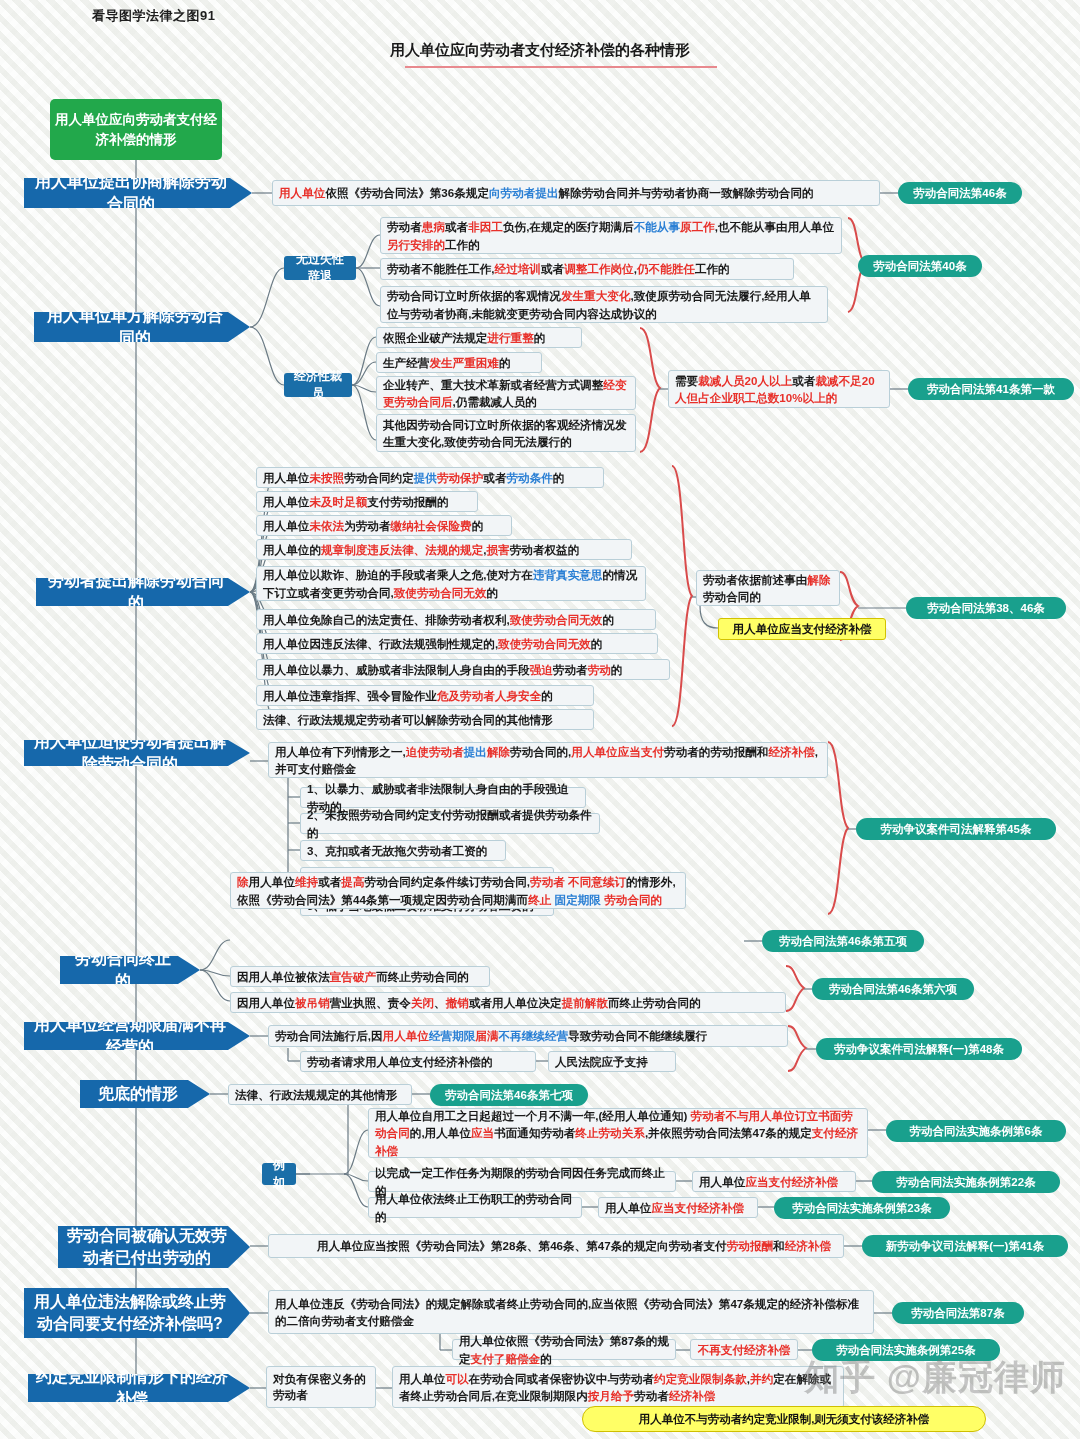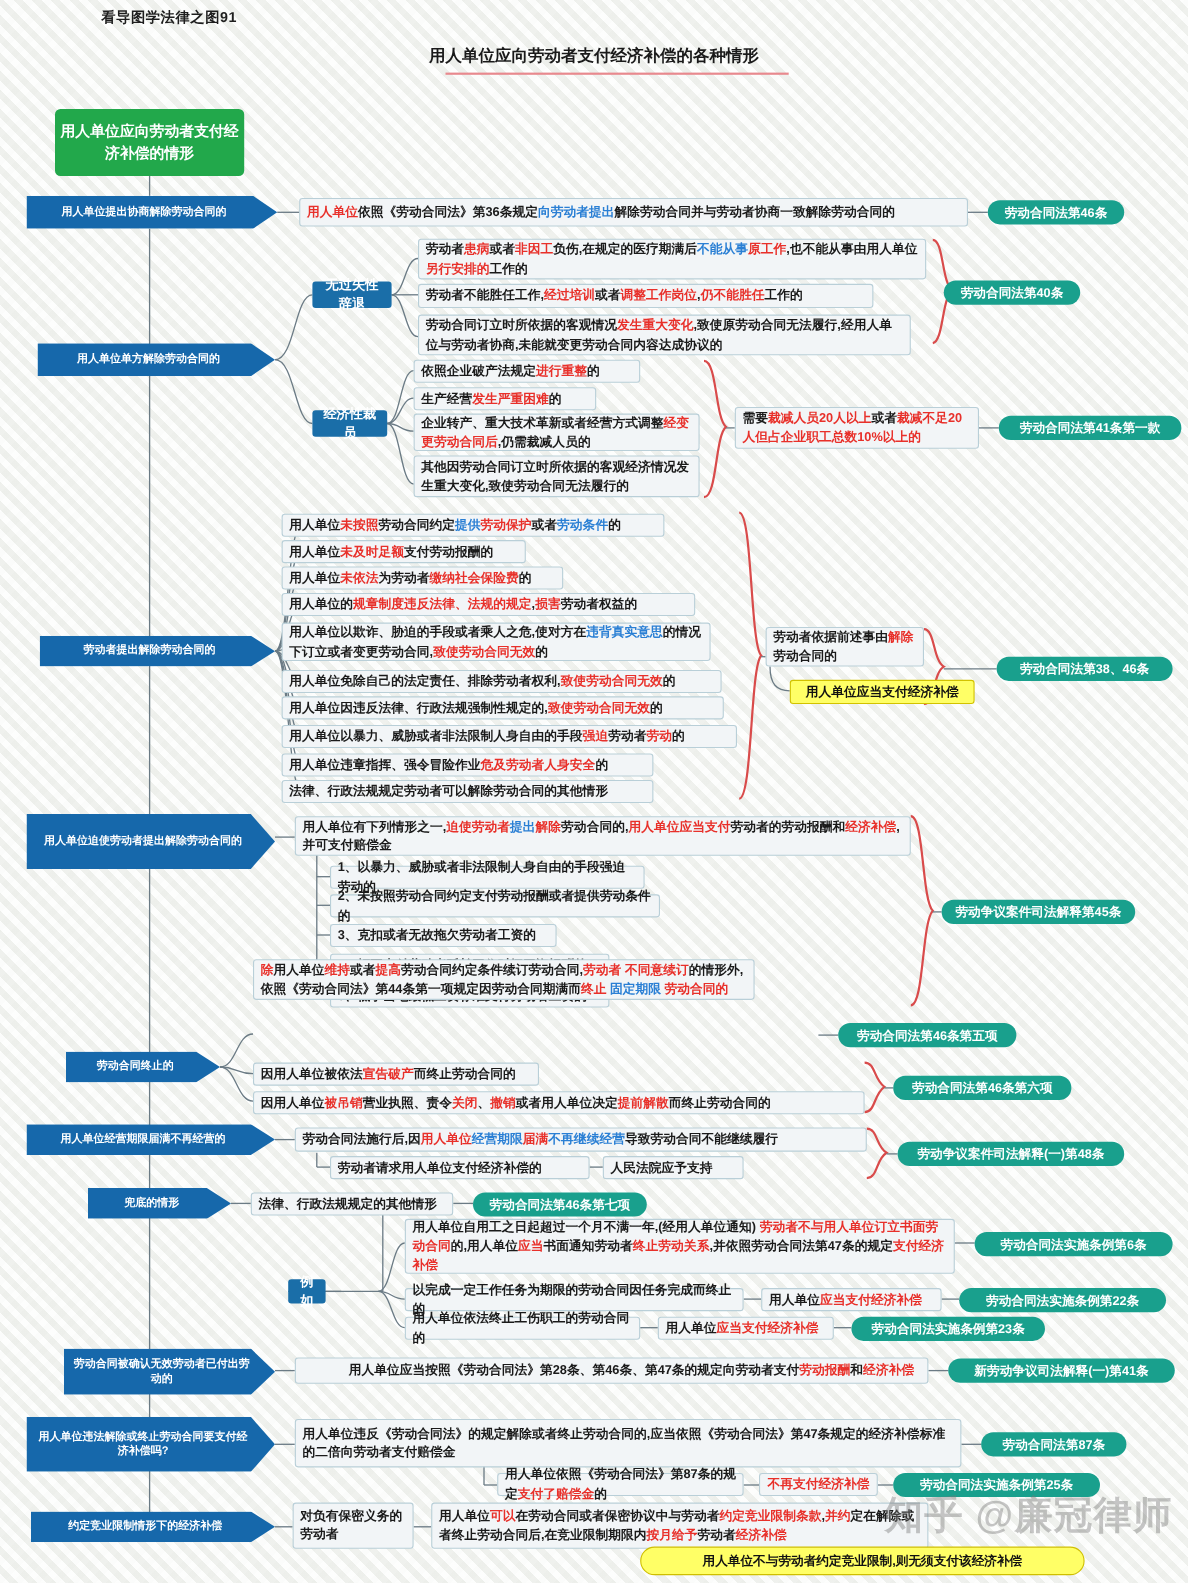--- a/index.html
+++ b/index.html
@@ -35,21 +35,21 @@
   .root {
     position: absolute; left: 50px; top: 99px; width: 172px; height: 61px;
     background: #22a84b; border-radius: 5px;
     color: #fff; font-size: 13.5px; font-weight: bold; line-height: 1.45;
     display: flex; align-items: center; justify-content: center; text-align: center;
   }
   
   .chev {
     position: absolute;
     background: #1668ab;
-    color: #fff; font-weight: bold; font-size: 10px; line-height: 1.35;
+    color: #fff; font-weight: bold; font-size: 16px; line-height: 1.35;
     display: flex; align-items: center; justify-content: center; text-align: center;
     padding: 4px 22px 4px 8px;
     clip-path: polygon(0 0, calc(100% - 22px) 0, 100% 50%, calc(100% - 22px) 100%, 0 100%);
   }
   
   .bluesub {
     position: absolute; background: #1a6ea8; color: #fff;
     font-size: 12px; font-weight: bold; border-radius: 3px;
     display: flex; align-items: center; justify-content: center; text-align: center;
     padding: 3px 8px;
@@ -283,32 +283,32 @@
   <div class="box" style="left:256px; top:709px; width:338px; height:21px;">
     <span>法律、行政法规规定劳动者可以解除劳动合同的其他情形</span>
   </div>
 
   <div class="box" style="left:696px; top:570px; width:144px; height:36px;">
     <span>劳动者依据前述事由<span class="r">解除</span>劳动合同的</span>
   </div>
   <div class="ybox" style="left:718px; top:618px; width:168px; height:22px; justify-content:center;">用人单位应当支付经济补偿</div>
   <div class="pill" style="left:906px; top:597px; width:160px; height:22px;">劳动合同法第38、46条</div>
 
-  <div class="chev" style="left:24px; top:740px; width:226px; height:50px;">
+  <div class="chev" style="left:24px; top:740px; width:226px; height:26px;">
     <span>用人单位迫使劳动者提出解除劳动合同的</span>
   </div>
   <div class="box" style="left:268px; top:742px; width:560px; height:36px;">
     <span>用人单位有下列情形之一,<span class="r">迫使劳动者</span><span class="b">提出</span><span class="r">解除</span>劳动合同的,<span class="r">用人单位应当支付</span>劳动者的劳动报酬和<span class="r">经济补偿</span>,并可支付赔偿金</span>
   </div>
   <div class="box" style="left:300px; top:787px; width:286px; height:21px;">1、以暴力、威胁或者非法限制人身自由的手段强迫劳动的</div>
   <div class="box" style="left:300px; top:813px; width:300px; height:21px;">2、未按照劳动合同约定支付劳动报酬或者提供劳动条件的</div>
   <div class="box" style="left:300px; top:840px; width:206px; height:21px;">3、克扣或者无故拖欠劳动者工资的</div>
   <div class="box" style="left:300px; top:867px; width:254px; height:21px;">4、拒不支付劳动者延长工作时间工资报酬的</div>
   <div class="box" style="left:300px; top:895px; width:254px; height:21px;">5、低于当地最低工资标准支付劳动者工资的</div>
-  <div class="pill" style="left:856px; top:818px; width:176px; height:22px;">劳动争议案件司法解释第45条</div>
+  <div class="pill" style="left:856px; top:818px; width:200px; height:22px;">劳动争议案件司法解释第45条</div>
 
   <div class="chev" style="left:60px; top:956px; width:140px; height:28px;">劳动合同终止的</div>
   <div class="box" style="left:230px; top:872px; width:456px; height:37px;">
     <span><span class="r">除</span>用人单位<span class="r">维持</span>或者<span class="r">提高</span>劳动合同约定条件续订劳动合同,<span class="r">劳动者</span> <span class="r">不同意续订</span>的情形外,依照《劳动合同法》第44条第一项规定因劳动合同期满而<span class="r">终止</span> <span class="b">固定期限</span> <span class="r">劳动合同的</span></span>
   </div>
   <div class="box" style="left:230px; top:966px; width:260px; height:21px;">
     <span>因用人单位被依法<span class="r">宣告破产</span>而终止劳动合同的</span>
   </div>
   <div class="box" style="left:230px; top:992px; width:556px; height:21px;">
     <span>因用人单位<span class="r">被吊销</span>营业执照、责令<span class="r">关闭</span>、<span class="r">撤销</span>或者用人单位决定<span class="r">提前解散</span>而终止劳动合同的</span>

